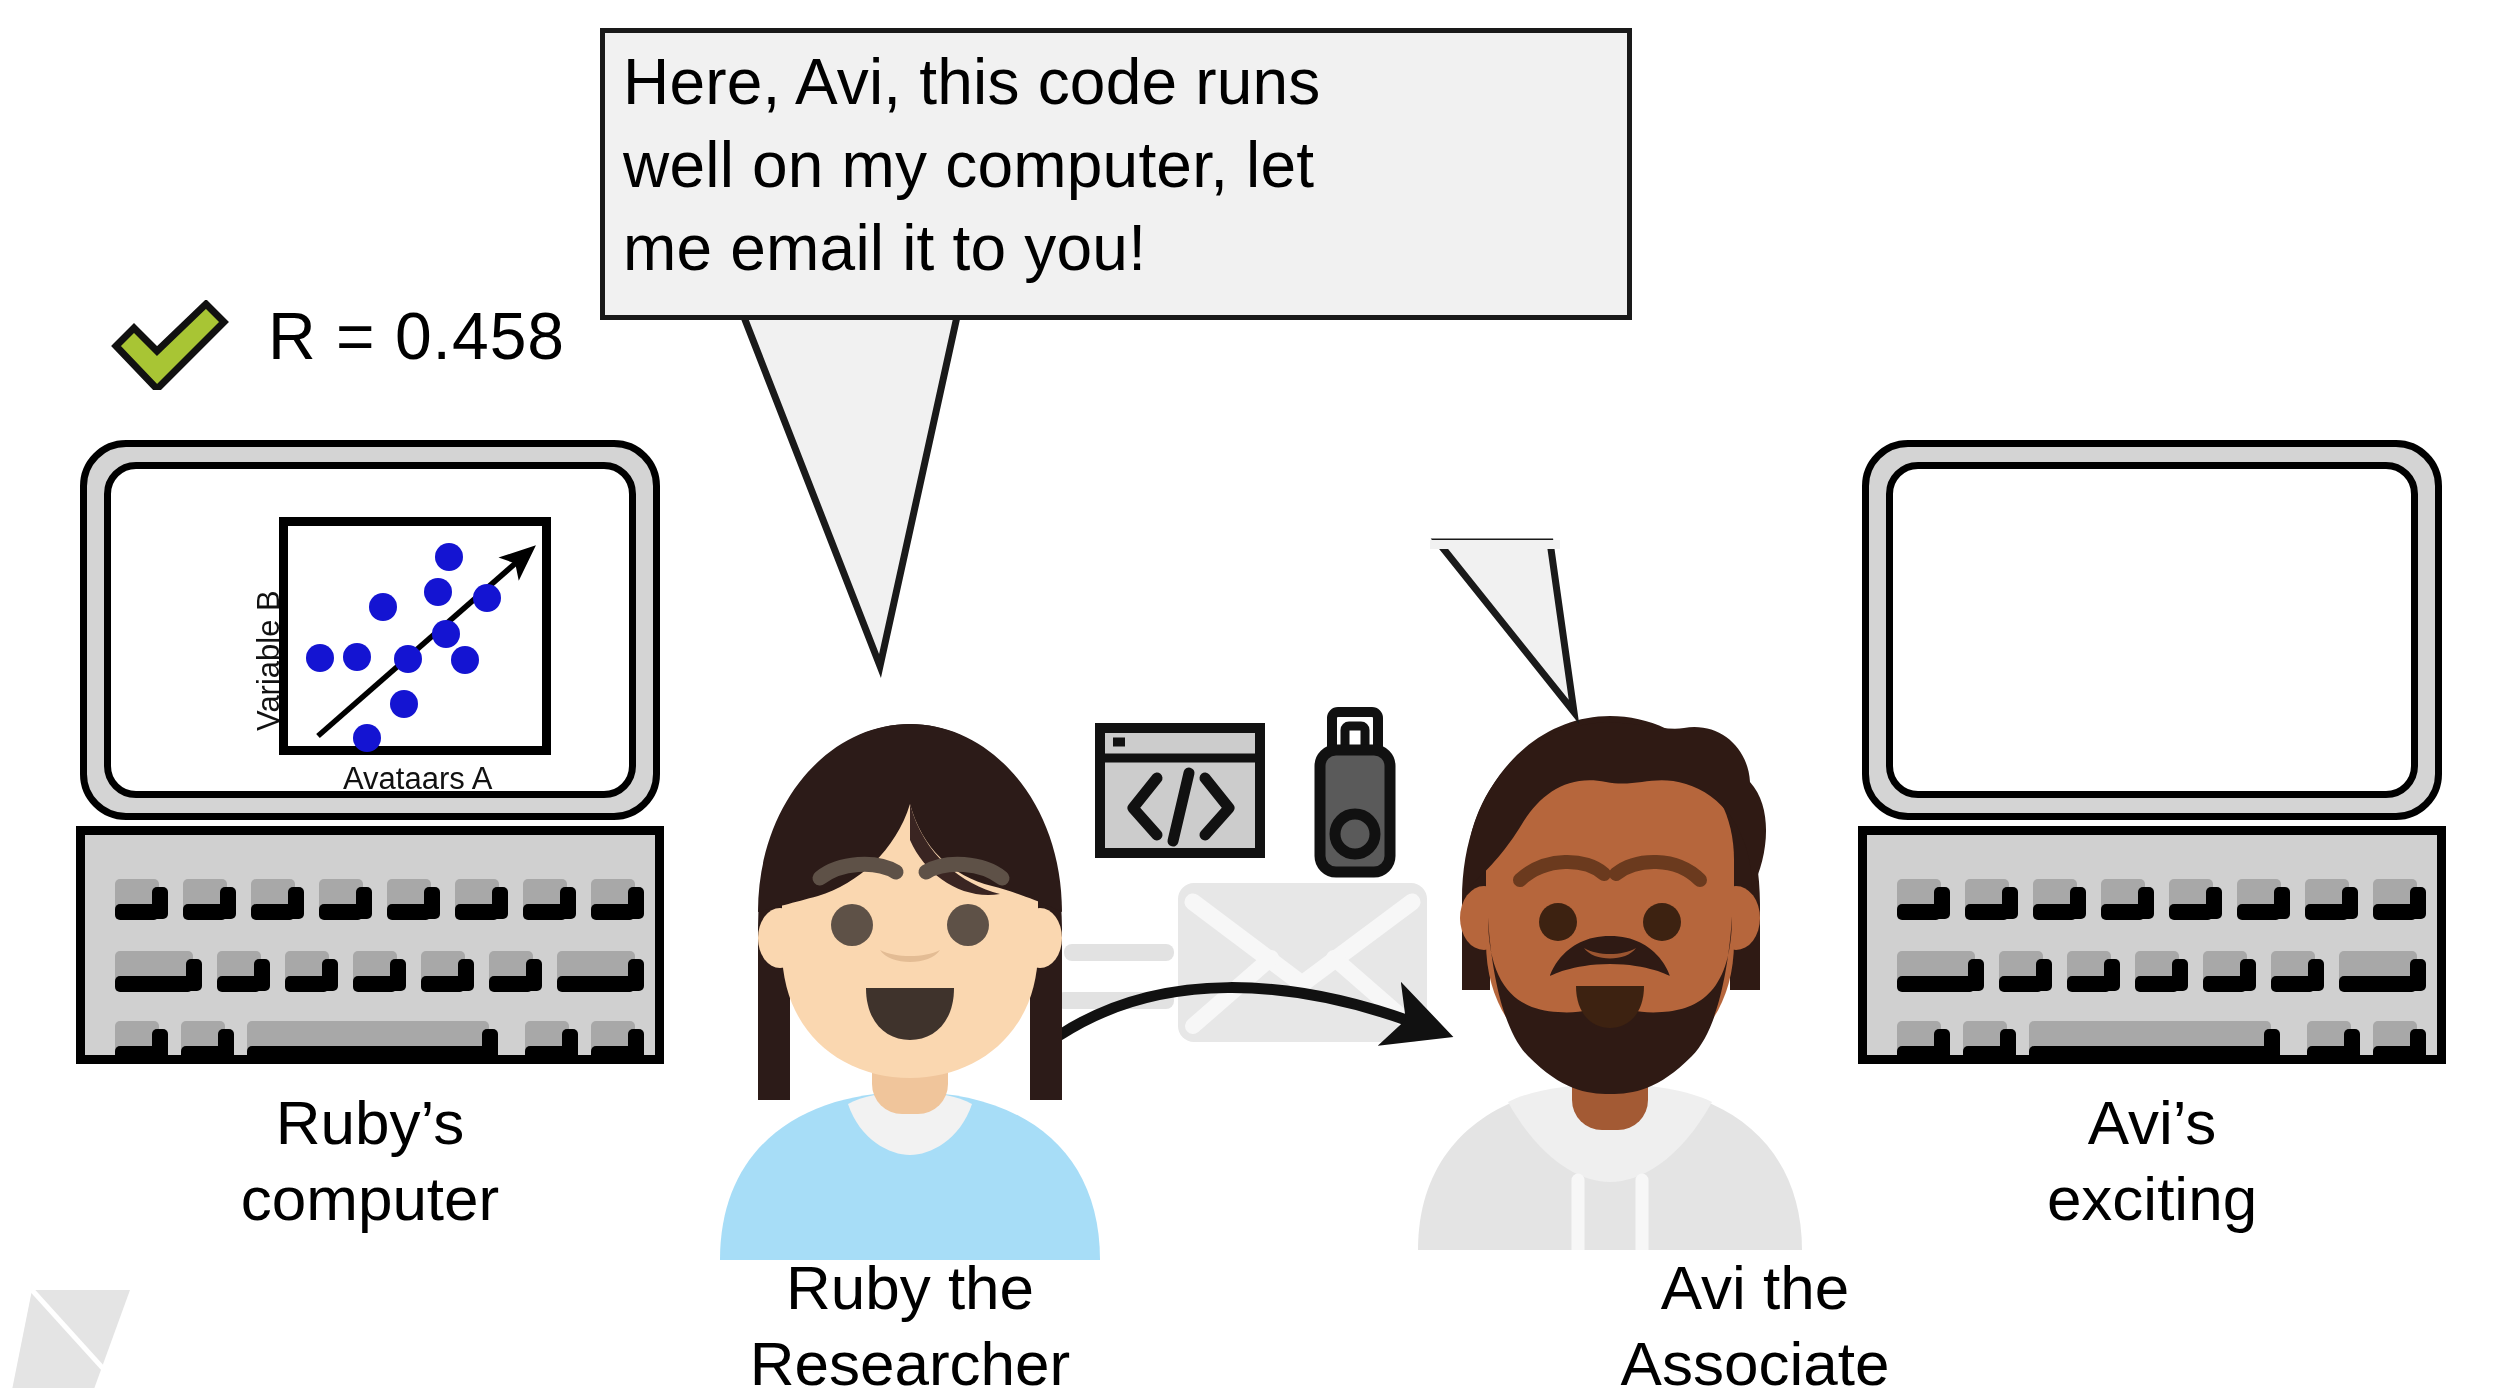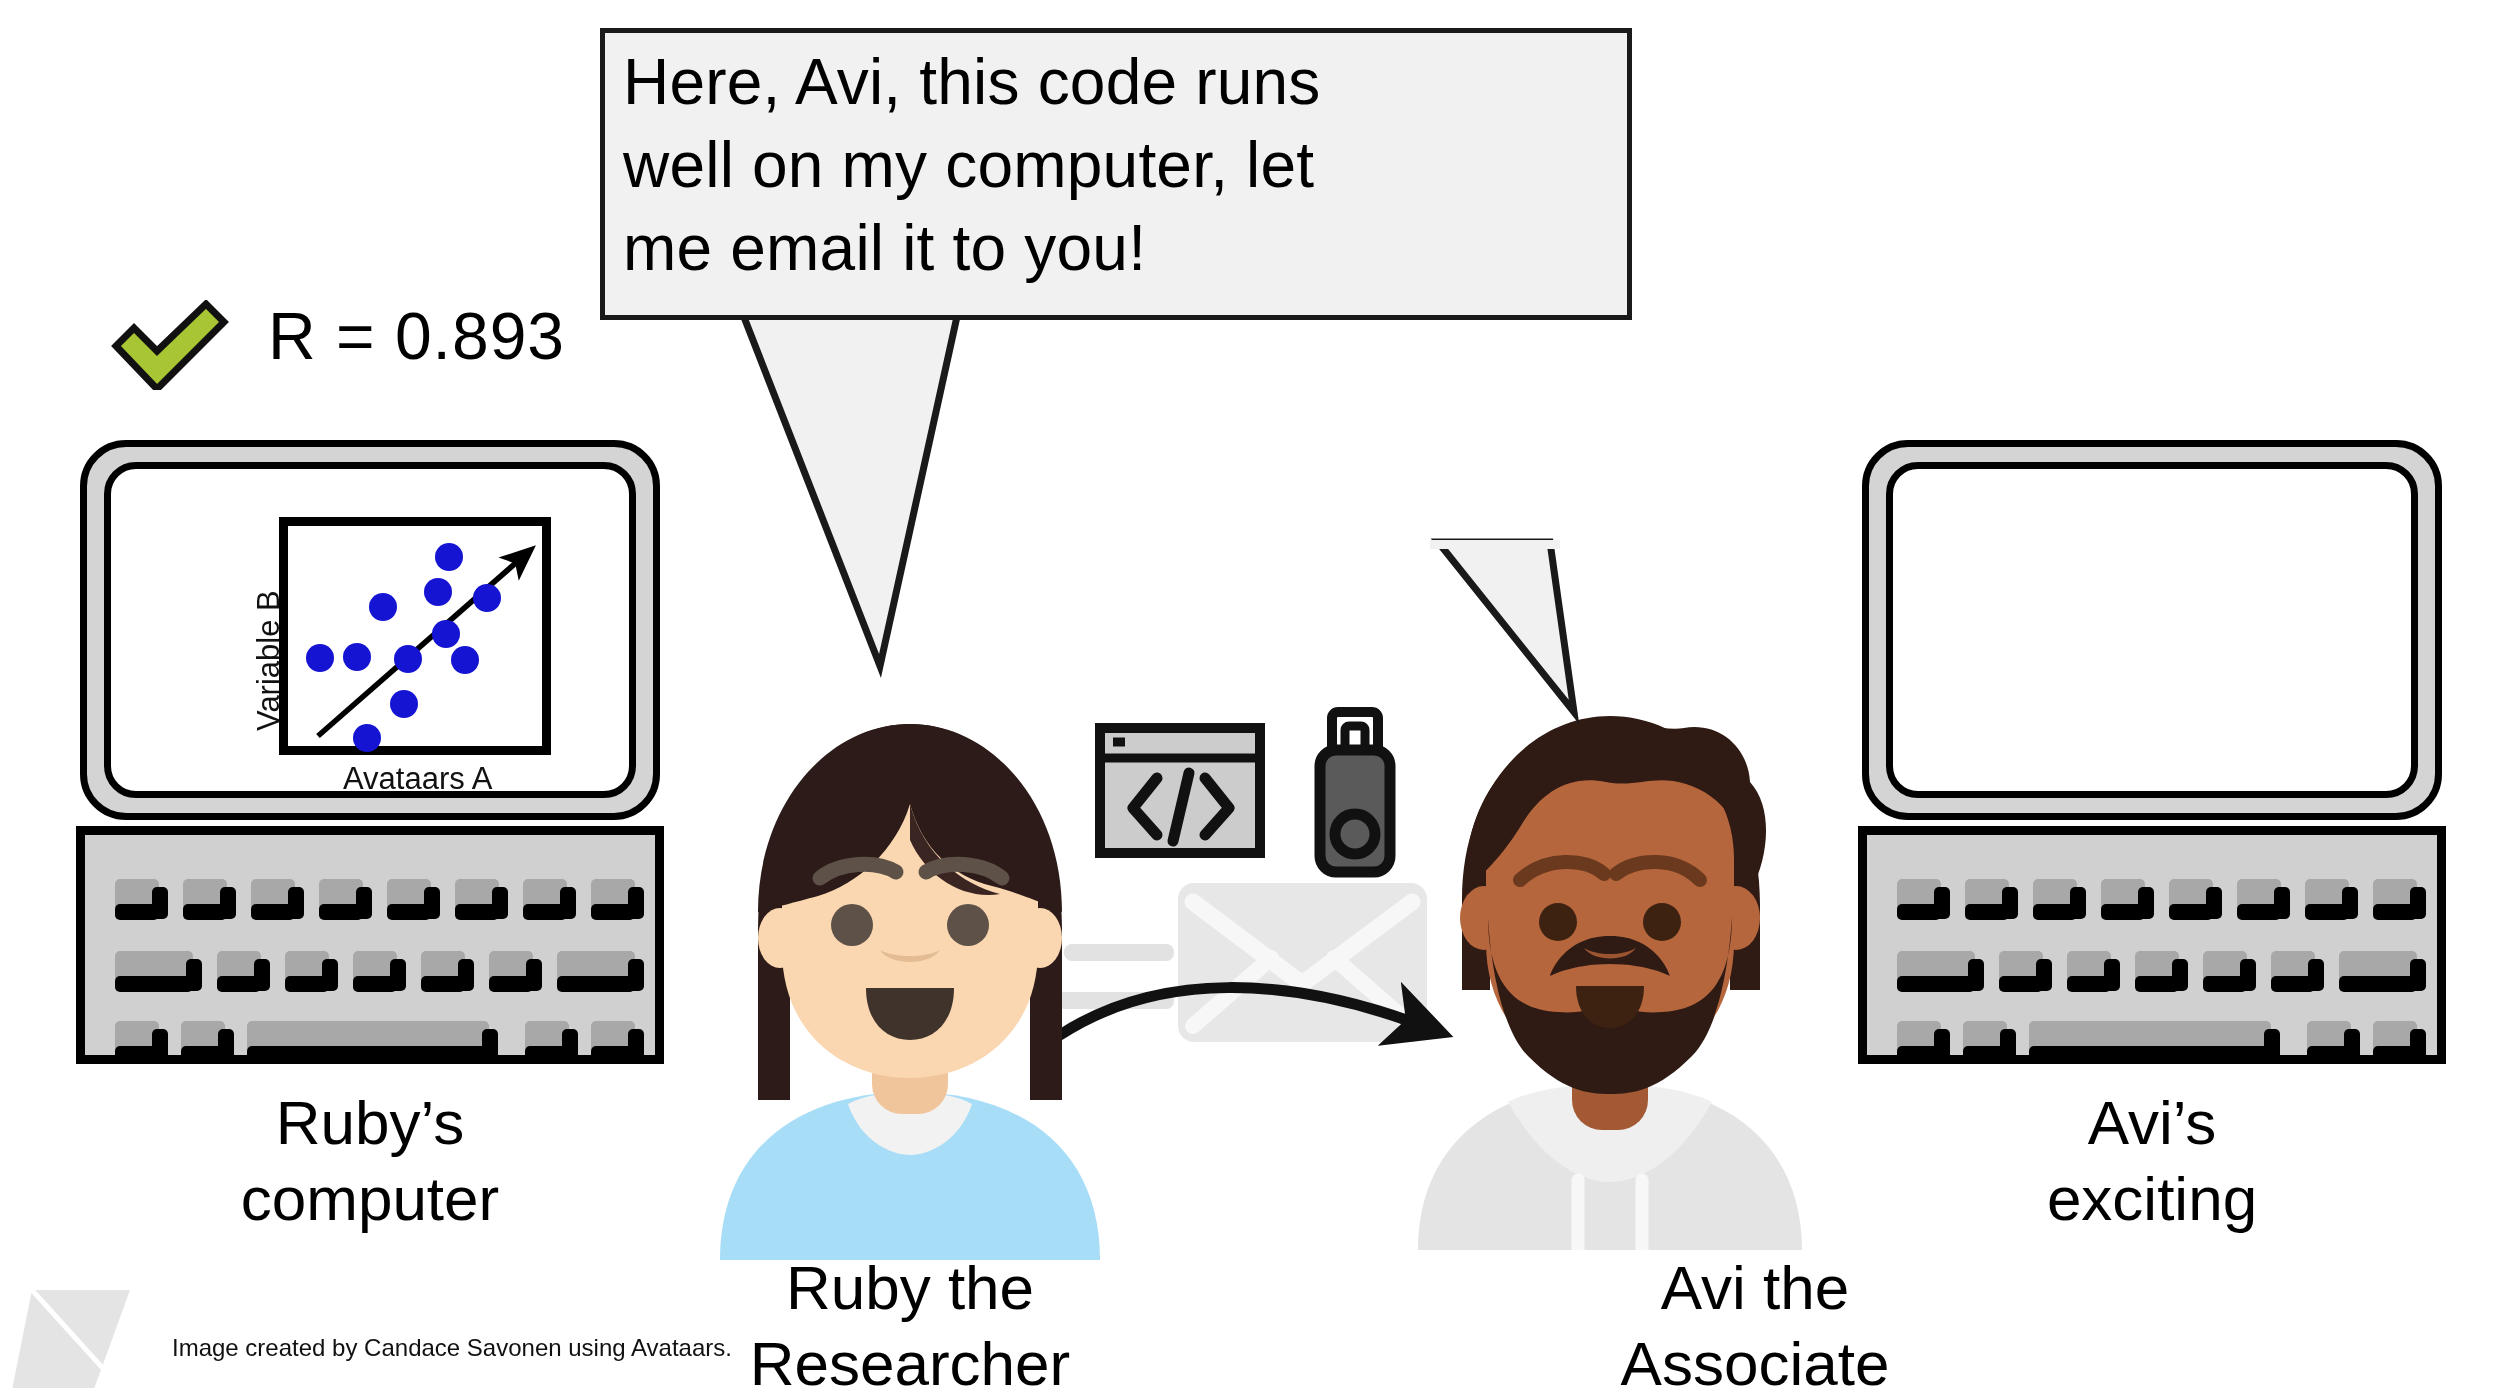--- a/index.html
+++ b/index.html
@@ -46,21 +46,21 @@
   .envelope{position:absolute;}
 </style>
 </head>
 <body>
 
 <div class="stage">
 
   <svg class="abs" style="left:110px;top:300px;width:120px;height:90px;" viewBox="0 0 120 90">
     <path d="M6 46 L24 28 L47 51 L96 4 L114 22 L47 89 Z" fill="#a8c534" stroke="#111" stroke-width="7" stroke-linejoin="miter"></path>
   </svg>
-  <div class="rlabel" style="left:268px;top:298px;">R = 0.893</div>
+  <div class="rlabel" style="left:268px;top:298px;">R = 0.458</div>
 
   <div class="laptop" style="left:80px;top:440px;width:580px;height:640px;">
     <div class="lid-out" style="width:580px;height:380px;"></div>
     <div class="lid-in" style="left:24px;top:22px;width:532px;height:336px;">
 
       <div class="plotbox" style="left:168px;top:48px;width:272px;height:238px;">
         <svg class="abs" style="left:0;top:0;width:272px;height:238px;" viewBox="0 0 272 238">
           <defs>
             <marker id="ah" markerWidth="7" markerHeight="7" refX="4.2" refY="3.1" orient="auto" markerUnits="strokeWidth">
               <path d="M0,0.3 L6.6,3.1 L0,5.9 L1.6,3.1 Z" fill="#000"></path>
@@ -272,15 +272,14 @@
 
   <svg class="tail" style="left:1400px;top:540px;width:250px;height:180px;" viewBox="0 0 250 180">
     <path d="M38 2 L150 2 L174 172 Z" fill="#f1f1f1" stroke="#1a1a1a" stroke-width="7" stroke-linejoin="miter"></path>
     <rect x="30" y="0" width="130" height="9" fill="#f1f1f1"></rect>
   </svg>
 
   <svg class="abs" style="left:10px;top:1290px;width:170px;height:110px;" viewBox="0 0 170 110">
     <path d="M22 0 L120 0 L80 110 L0 110 Z" fill="#e4e4e4"></path>
     <path d="M22 0 L118 106" stroke="#ffffff" stroke-width="5" fill="none"></path>
   </svg>
-  <div class="credit" style="left:172px;top:1334px;">Image created by Candace Savonen using Avataars.</div>
 
 </div>
 
 </body></html>

